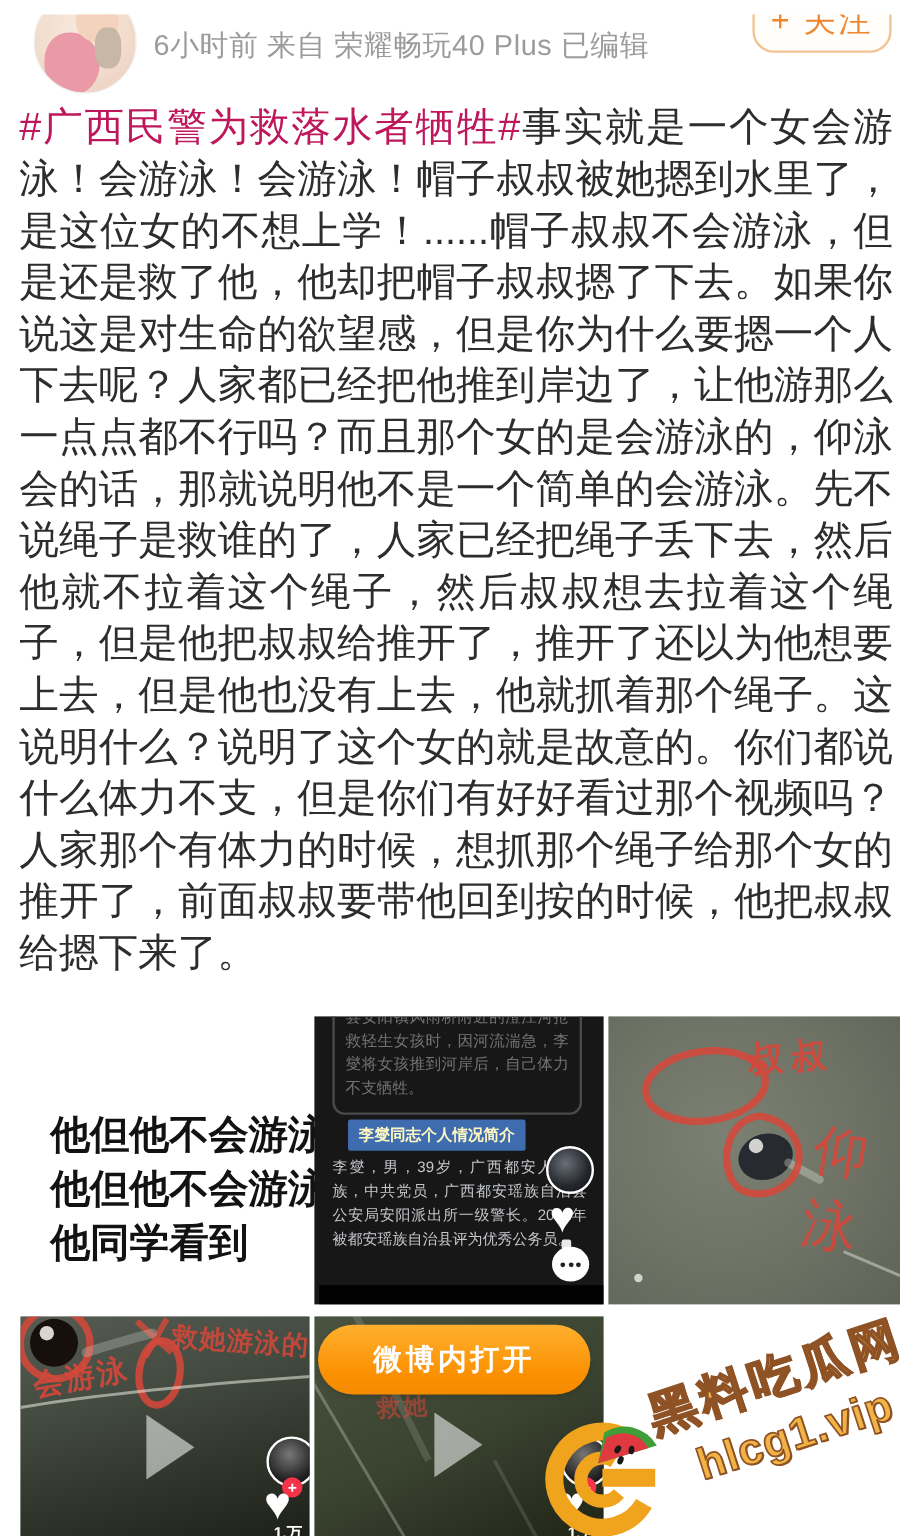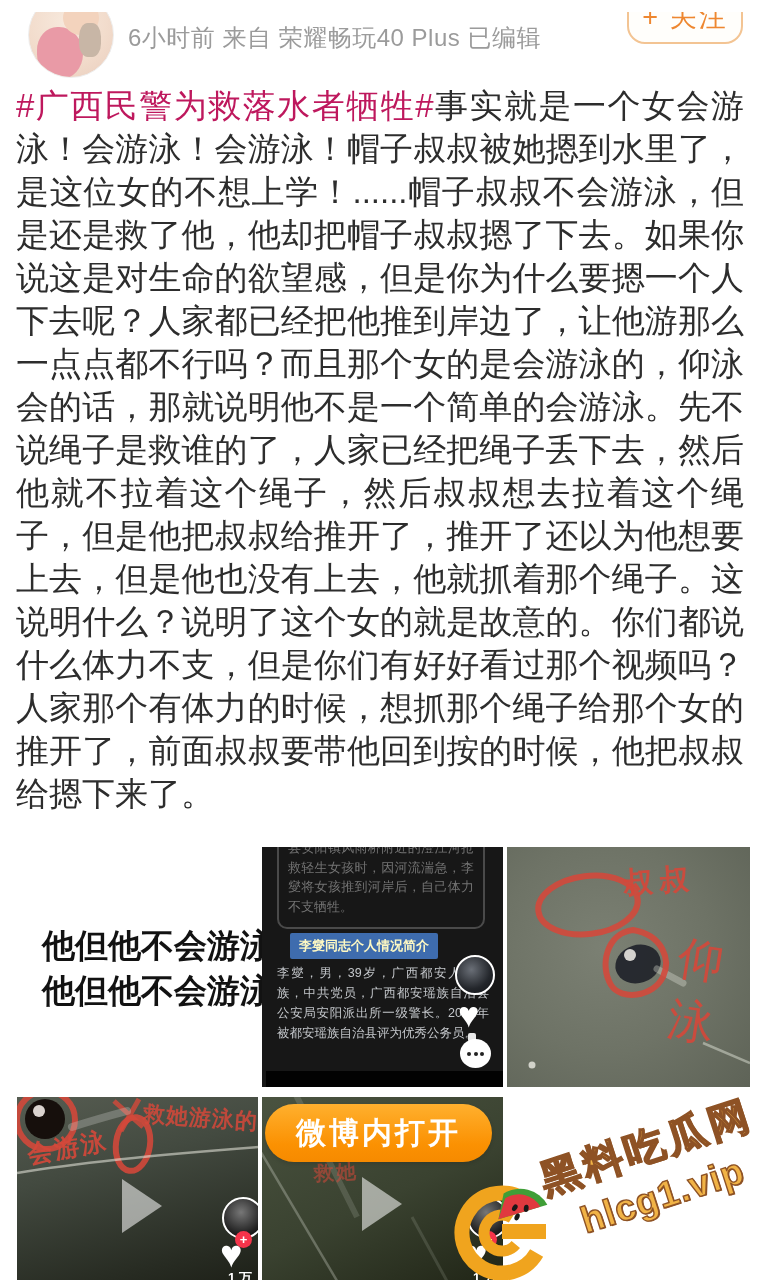--- a/index.html
+++ b/index.html
@@ -101,21 +101,21 @@
   .rail-count { position:absolute; left:203px; top:172px; width:40px; text-align:center; color:#fff; font-size:13px; font-weight:bold; }
   .rail-bubble { left:206px; top:190px; }
   .v1-note-left { left:10px; top:34px; font-size:25px; transform:rotate(-10deg); letter-spacing:2px; }
   .v1-note-right { left:126px; top:6px; font-size:22px; transform:rotate(4deg); letter-spacing:1px; opacity:0.85; }
   .v2-note { left:52px; top:62px; font-size:20px; transform:rotate(-3deg); opacity:0.55; letter-spacing:2px; }
   .ann-svg { position:absolute; left:0; top:0; }
   
   .open-btn {
     position:absolute; left:265px; top:1092px; width:227px; height:58px; border-radius:29px;
     background:linear-gradient(180deg,#ffb02e 0%, #fb9102 70%, #f68a00 100%);
-    color:#fff; font-size:30px; font-weight:bold; letter-spacing:3px;
+    color:#fff; font-size:24px; font-weight:bold; letter-spacing:3px;
     display:flex; align-items:center; justify-content:center; z-index:40;
     box-shadow:0 2px 4px rgba(0,0,0,0.12);
   }
   
   .watermark { position:absolute; z-index:60; }
   .wm-name {
     left:536px; top:1106px; width:230px; transform:rotate(-18deg);
     font-size:40px; font-weight:900; color:#f0ab33; letter-spacing:4px; white-space:nowrap;
     -webkit-text-stroke:1.6px #82400e;
     text-shadow:1px 1px 0 #82400e;
@@ -140,20 +140,21 @@
   </div>
   <div class="timestamp">6小时前 来自 荣耀畅玩40 Plus 已编辑</div>
   <div class="follow-btn">+ 关注</div>
 
   <div class="post-text"><span class="hashtag">#广西民警为救落水者牺牲#</span><span>事实就是一个女会游泳！会游泳！会游泳！帽子叔叔被她摁到水里了，是这位女的不想上学！......帽子叔叔不会游泳，但是还是救了他，他却把帽子叔叔摁了下去。如果你说这是对生命的欲望感，但是你为什么要摁一个人下去呢？人家都已经把他推到岸边了，让他游那么一点点都不行吗？而且那个女的是会游泳的，仰泳会的话，那就说明他不是一个简单的会游泳。先不说绳子是救谁的了，人家已经把绳子丢下去，然后他就不拉着这个绳子，然后叔叔想去拉着这个绳子，但是他把叔叔给推开了，推开了还以为他想要上去，但是他也没有上去，他就抓着那个绳子。这说明什么？说明了这个女的就是故意的。你们都说什么体力不支，但是你们有好好看过那个视频吗？人家那个有体力的时候，想抓那个绳子给那个女的推开了，前面叔叔要带他回到按的时候，他把叔叔给摁下来了。</span></div>
 
   <div class="tile tile-meme">
     <div class="meme-wrap">
       <div class="meme-line">他但他不会游泳</div>
       <div class="meme-line">他但他不会游泳</div>
+      <div class="meme-line">他同学看到</div>
     </div>
   </div>
 
   <div class="tile tile-douyin">
     <div class="dy-infobox">县安阳镇风雨桥附近的澄江河抢救轻生女孩时，因河流湍急，李燮将女孩推到河岸后，自己体力不支牺牲。</div>
     <div class="dy-badge">李燮同志个人情况简介</div>
     <div class="dy-bio">李燮，男，39岁，广西都安人，壮族，中共党员，广西都安瑶族自治县公安局安阳派出所一级警长。2022年被都安瑶族自治县评为优秀公务员。</div>
     <div class="dy-avatar"></div>
     <div class="icon-heart dy-heart">♥</div>
     <div class="dy-dot"></div>

